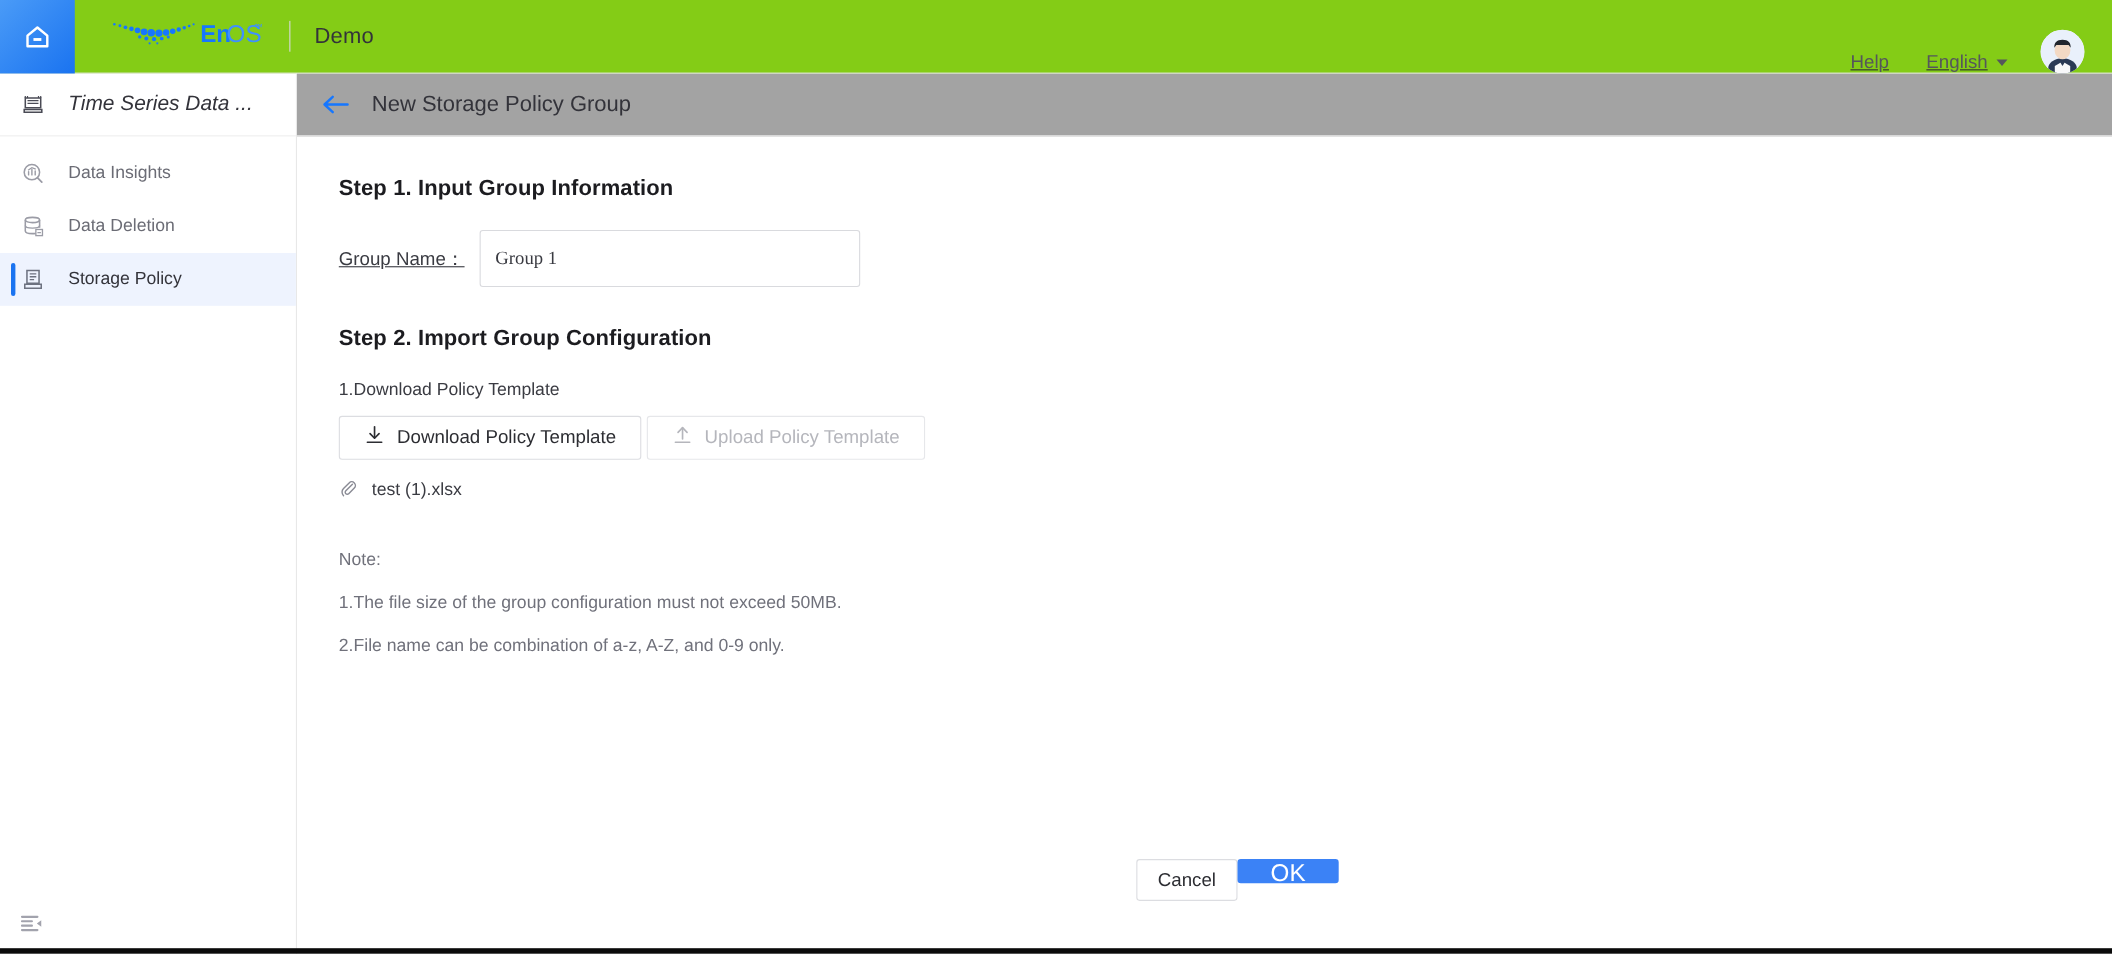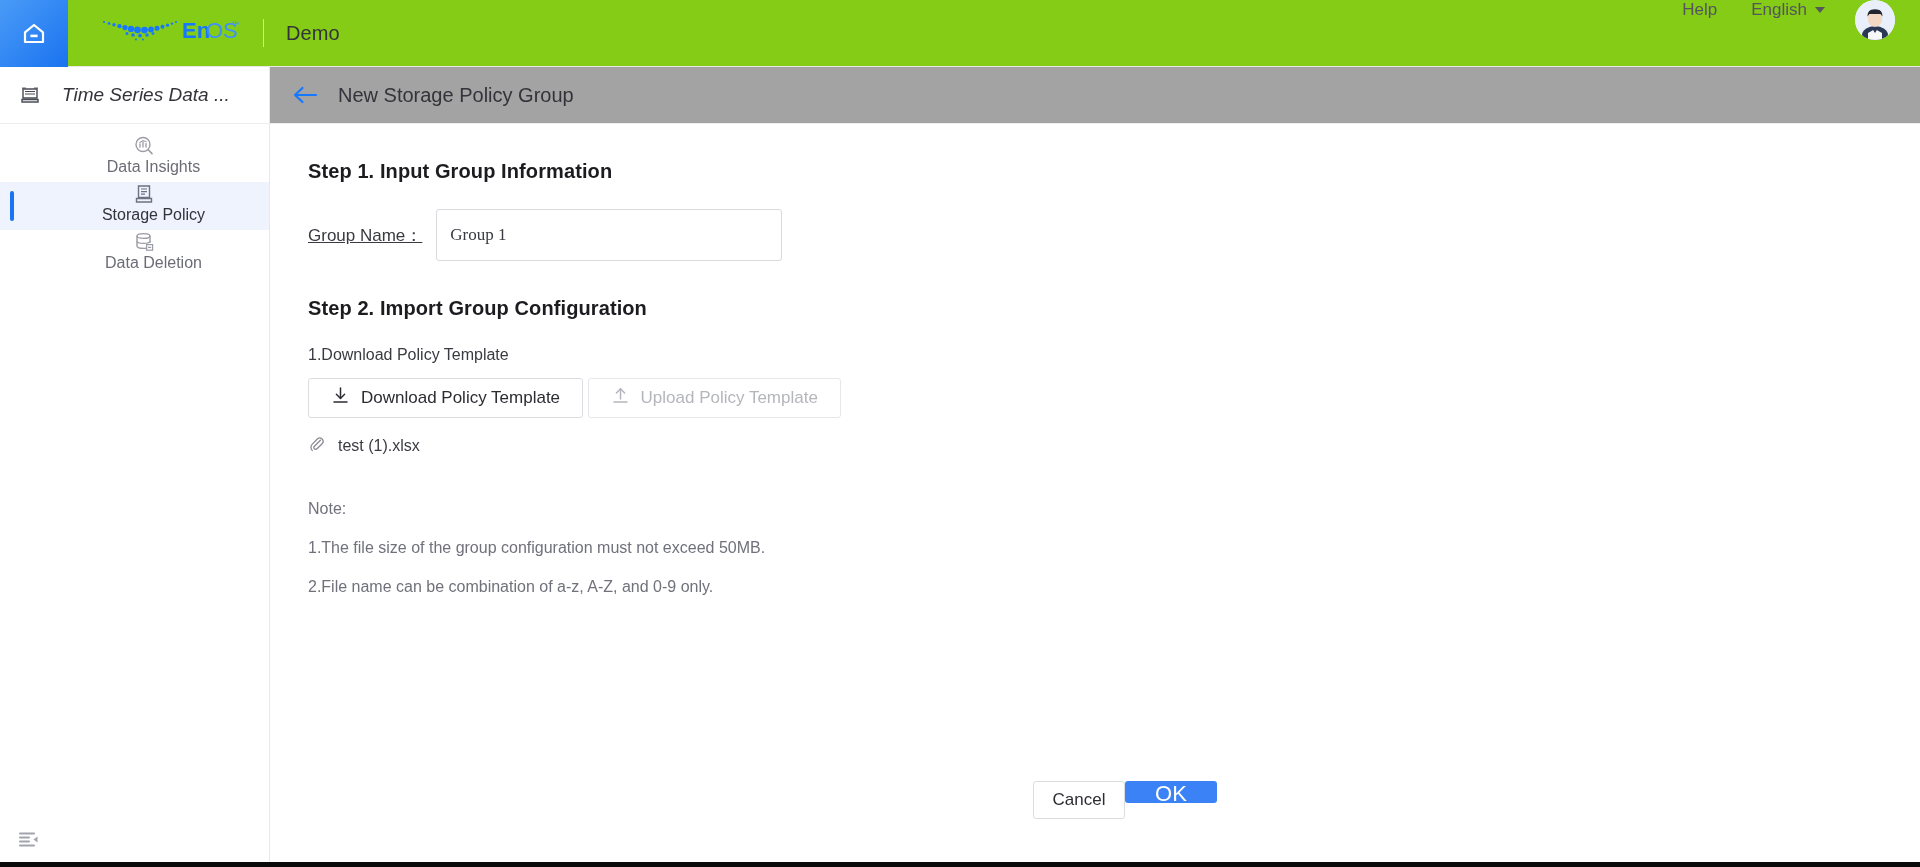--- a/index.html
+++ b/index.html
@@ -45,23 +45,24 @@
   }
   .demo-text {
     font-size: 20px;
     color: #33333a;
     letter-spacing: .1px;
   }
 
   .topbar-right {
     margin-left: auto;
     display: flex;
-    align-items: flex-start;
+    align-items: flex-end;
     padding-right: 25px;
     height: 67px;
+    text-decoration: underline;
   }
   .top-link {
     font-size: 17px;
     color: #55565c;
     margin-right: 34px;
     cursor: pointer;
     white-space: nowrap;
   }
   .lang-wrap {
     display: flex; align-items: center;
@@ -111,21 +112,20 @@
   .side-menu { padding-top: 10px; }
   .side-item {
     height: 48px;
     display: flex;
     align-items: center;
     padding-left: 18px;
     position: relative;
     cursor: pointer;
     font-size: 16px;
     color: #6b6c75;
-    flex-direction: column;
   }
   .side-item .label { margin-left: 20px; white-space: nowrap; }
   .side-item.active {
     background: #eef3fe;
     color: #33333a;
   }
   .side-item.active::before {
     content: "";
     position: absolute;
     left: 10px; top: 9px;
@@ -377,45 +377,45 @@
         <svg class="side-icon" viewBox="0 0 24 24">
           <circle cx="11" cy="10.5" r="7" fill="none" stroke="#9b9ca6" stroke-width="1.4"></circle>
           <path d="M16.2 15.8 L20 19.6" stroke="#9b9ca6" stroke-width="1.6" stroke-linecap="round"></path>
           <path d="M8 13 L8 10 M11 13 L11 8 M14 13 L14 9.5" stroke="#9b9ca6" stroke-width="1.3" stroke-linecap="round"></path>
           <path d="M7.5 8.8 L11 6.5 L14.5 7.8" fill="none" stroke="#9b9ca6" stroke-width="1.1"></path>
         </svg>
       </span>
       <span class="label">Data Insights</span>
     </div>
 
-    <div class="side-item active">
-      <span>
-        <svg class="side-icon" viewBox="0 0 24 24">
-          <path d="M6.5 4 L17.5 4 L17.5 15.5 L6.5 15.5 Z" fill="none" stroke="#6d7280" stroke-width="1.4"></path>
-          <path d="M9 7 h6 M9 9.6 h6 M9 12.2 h4" stroke="#6d7280" stroke-width="1.2"></path>
-          <path d="M4.5 16.5 L19.5 16.5 L19.5 20 L4.5 20 Z" fill="none" stroke="#6d7280" stroke-width="1.4"></path>
-        </svg>
-      </span>
-      <span class="label">Storage Policy</span>
-    </div>
-
     <div class="side-item">
       <span>
         <svg class="side-icon" viewBox="0 0 24 24">
           <ellipse cx="11.5" cy="6" rx="6.5" ry="2.4" fill="none" stroke="#9b9ca6" stroke-width="1.4"></ellipse>
           <path d="M5 6 L5 16 C5 17.4 7.9 18.4 11.5 18.4 C12.6 18.4 13.6 18.3 14.5 18.2" fill="none" stroke="#9b9ca6" stroke-width="1.4"></path>
           <path d="M18 6 L18 13" fill="none" stroke="#9b9ca6" stroke-width="1.4"></path>
           <path d="M5 11 C5 12.4 7.9 13.4 11.5 13.4 C15.1 13.4 18 12.4 18 11" fill="none" stroke="#9b9ca6" stroke-width="1.2"></path>
           <rect x="14.6" y="14.6" width="6" height="5.6" fill="none" stroke="#9b9ca6" stroke-width="1.2"></rect>
           <path d="M16 17.4 h3.2" stroke="#9b9ca6" stroke-width="1.2"></path>
         </svg>
       </span>
       <span class="label">Data Deletion</span>
     </div>
 
+    <div class="side-item active">
+      <span>
+        <svg class="side-icon" viewBox="0 0 24 24">
+          <path d="M6.5 4 L17.5 4 L17.5 15.5 L6.5 15.5 Z" fill="none" stroke="#6d7280" stroke-width="1.4"></path>
+          <path d="M9 7 h6 M9 9.6 h6 M9 12.2 h4" stroke="#6d7280" stroke-width="1.2"></path>
+          <path d="M4.5 16.5 L19.5 16.5 L19.5 20 L4.5 20 Z" fill="none" stroke="#6d7280" stroke-width="1.4"></path>
+        </svg>
+      </span>
+      <span class="label">Storage Policy</span>
+    </div>
+
   </div>
 
   <div class="collapse-btn">
     <span>
       <svg width="22" height="22" viewBox="0 0 22 22">
         <path d="M2 4.5 h14 M2 8.5 h9 M2 12.5 h9 M2 16.5 h14" stroke="#a2a3ad" stroke-width="2" stroke-linecap="round"></path>
         <path d="M19.5 7.5 L15.5 10.5 L19.5 13.5 Z" fill="#a2a3ad"></path>
       </svg>
     </span>
   </div>

